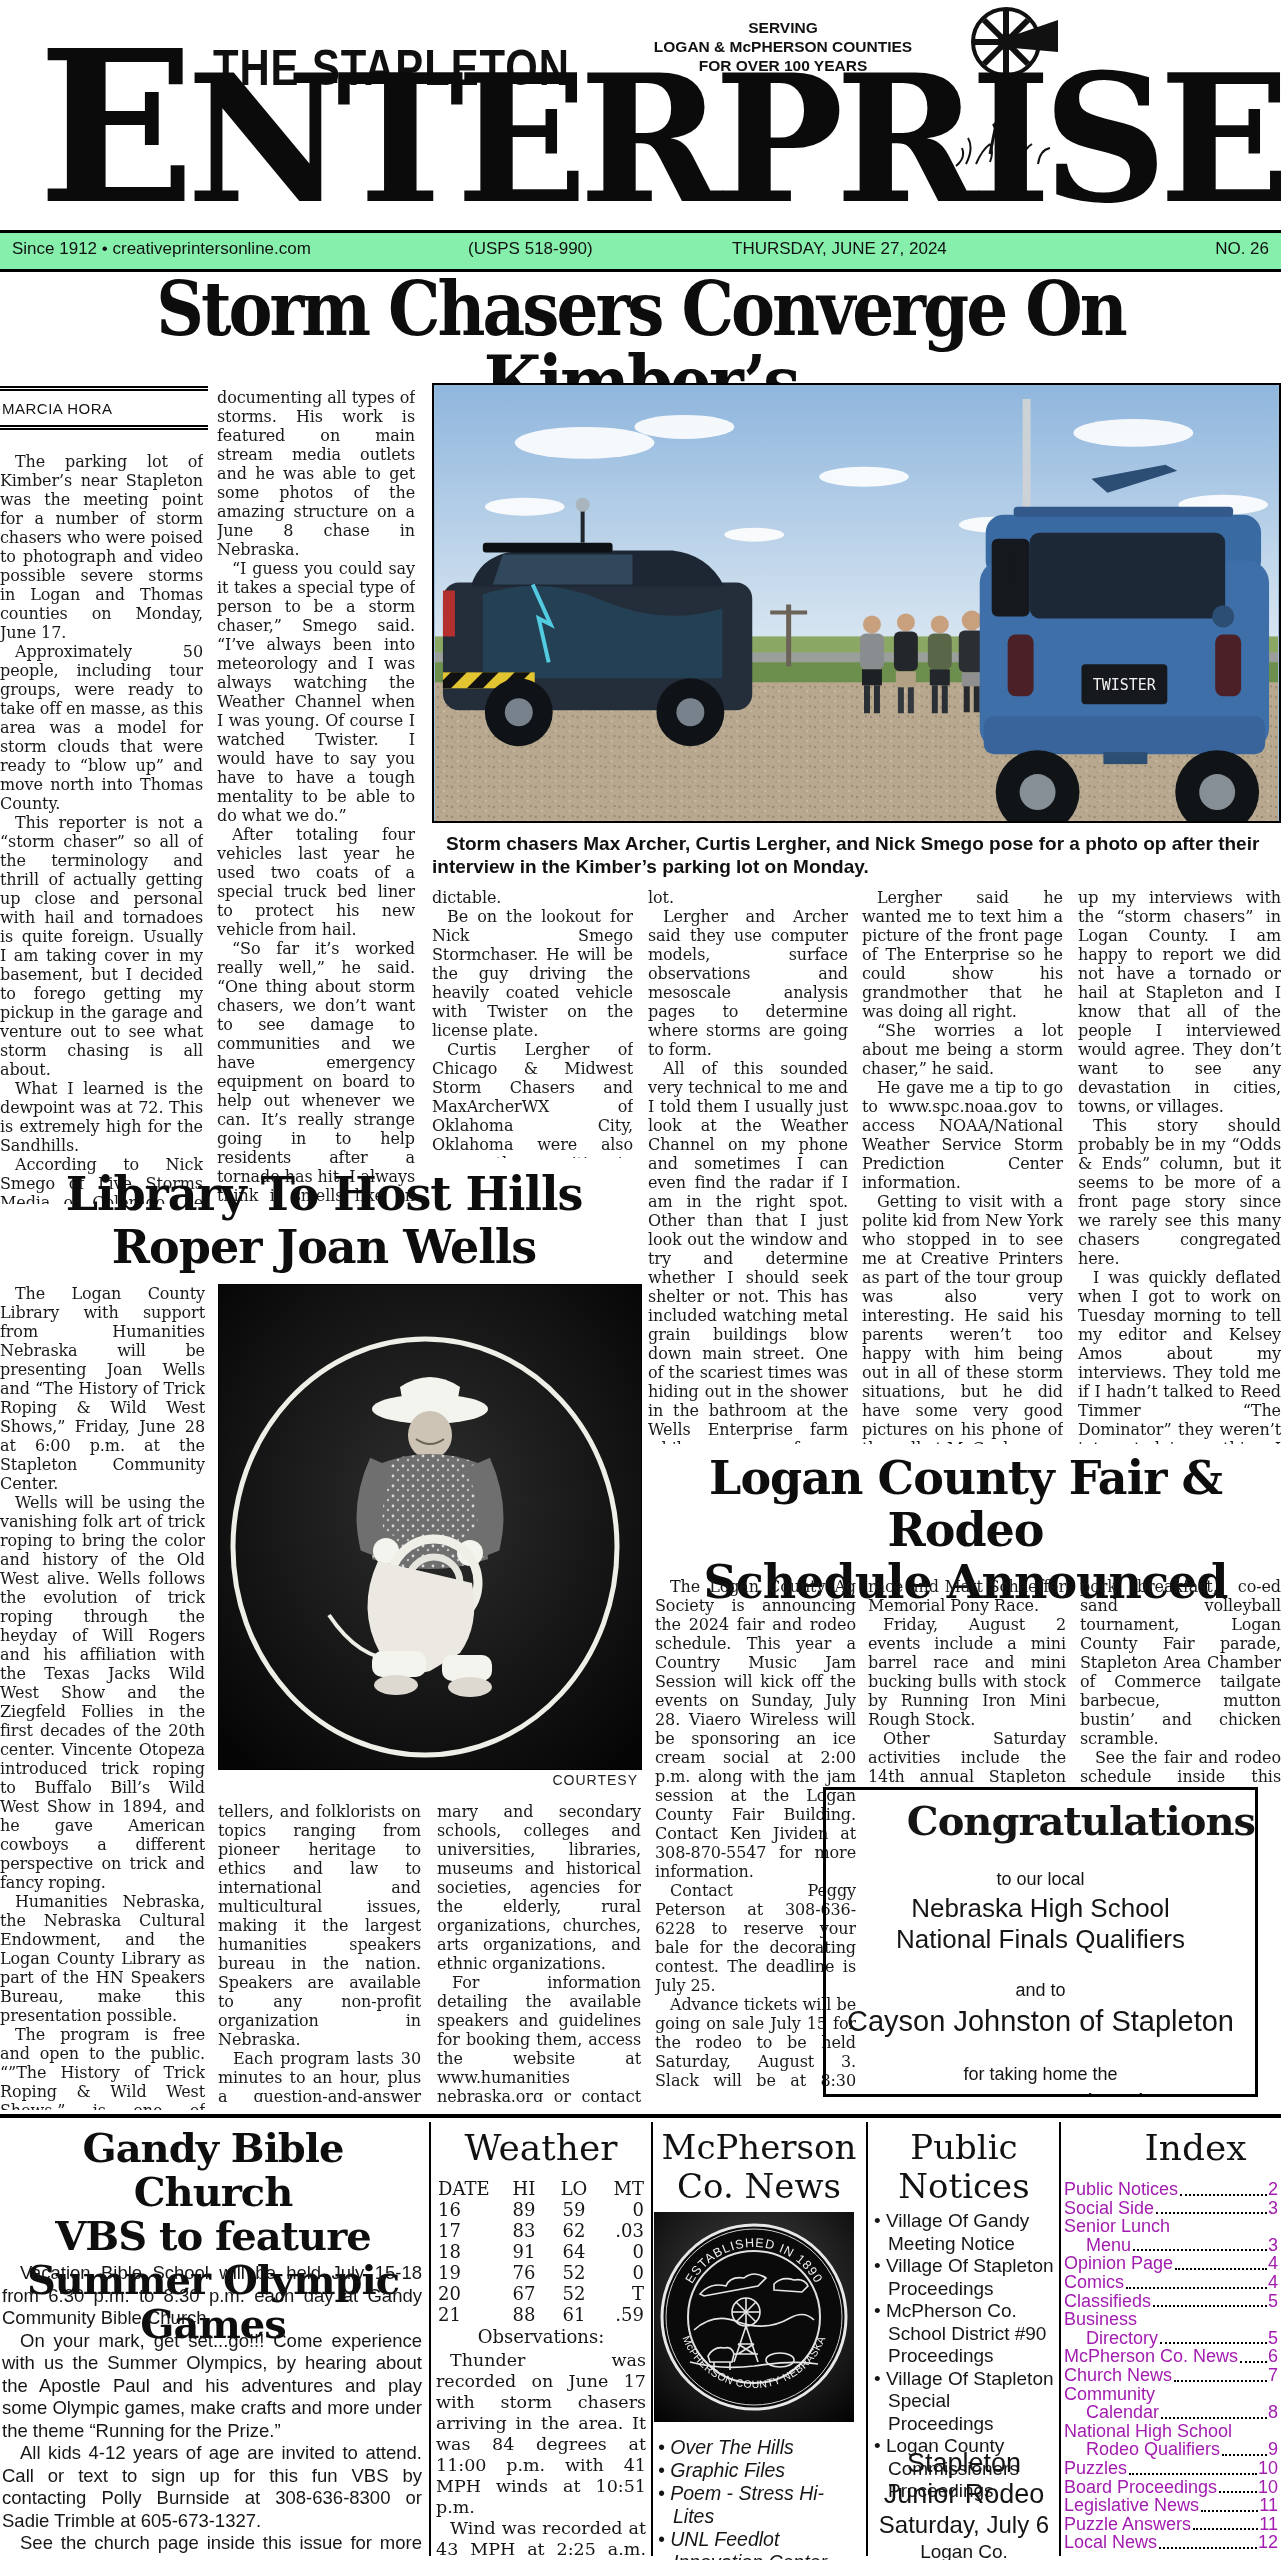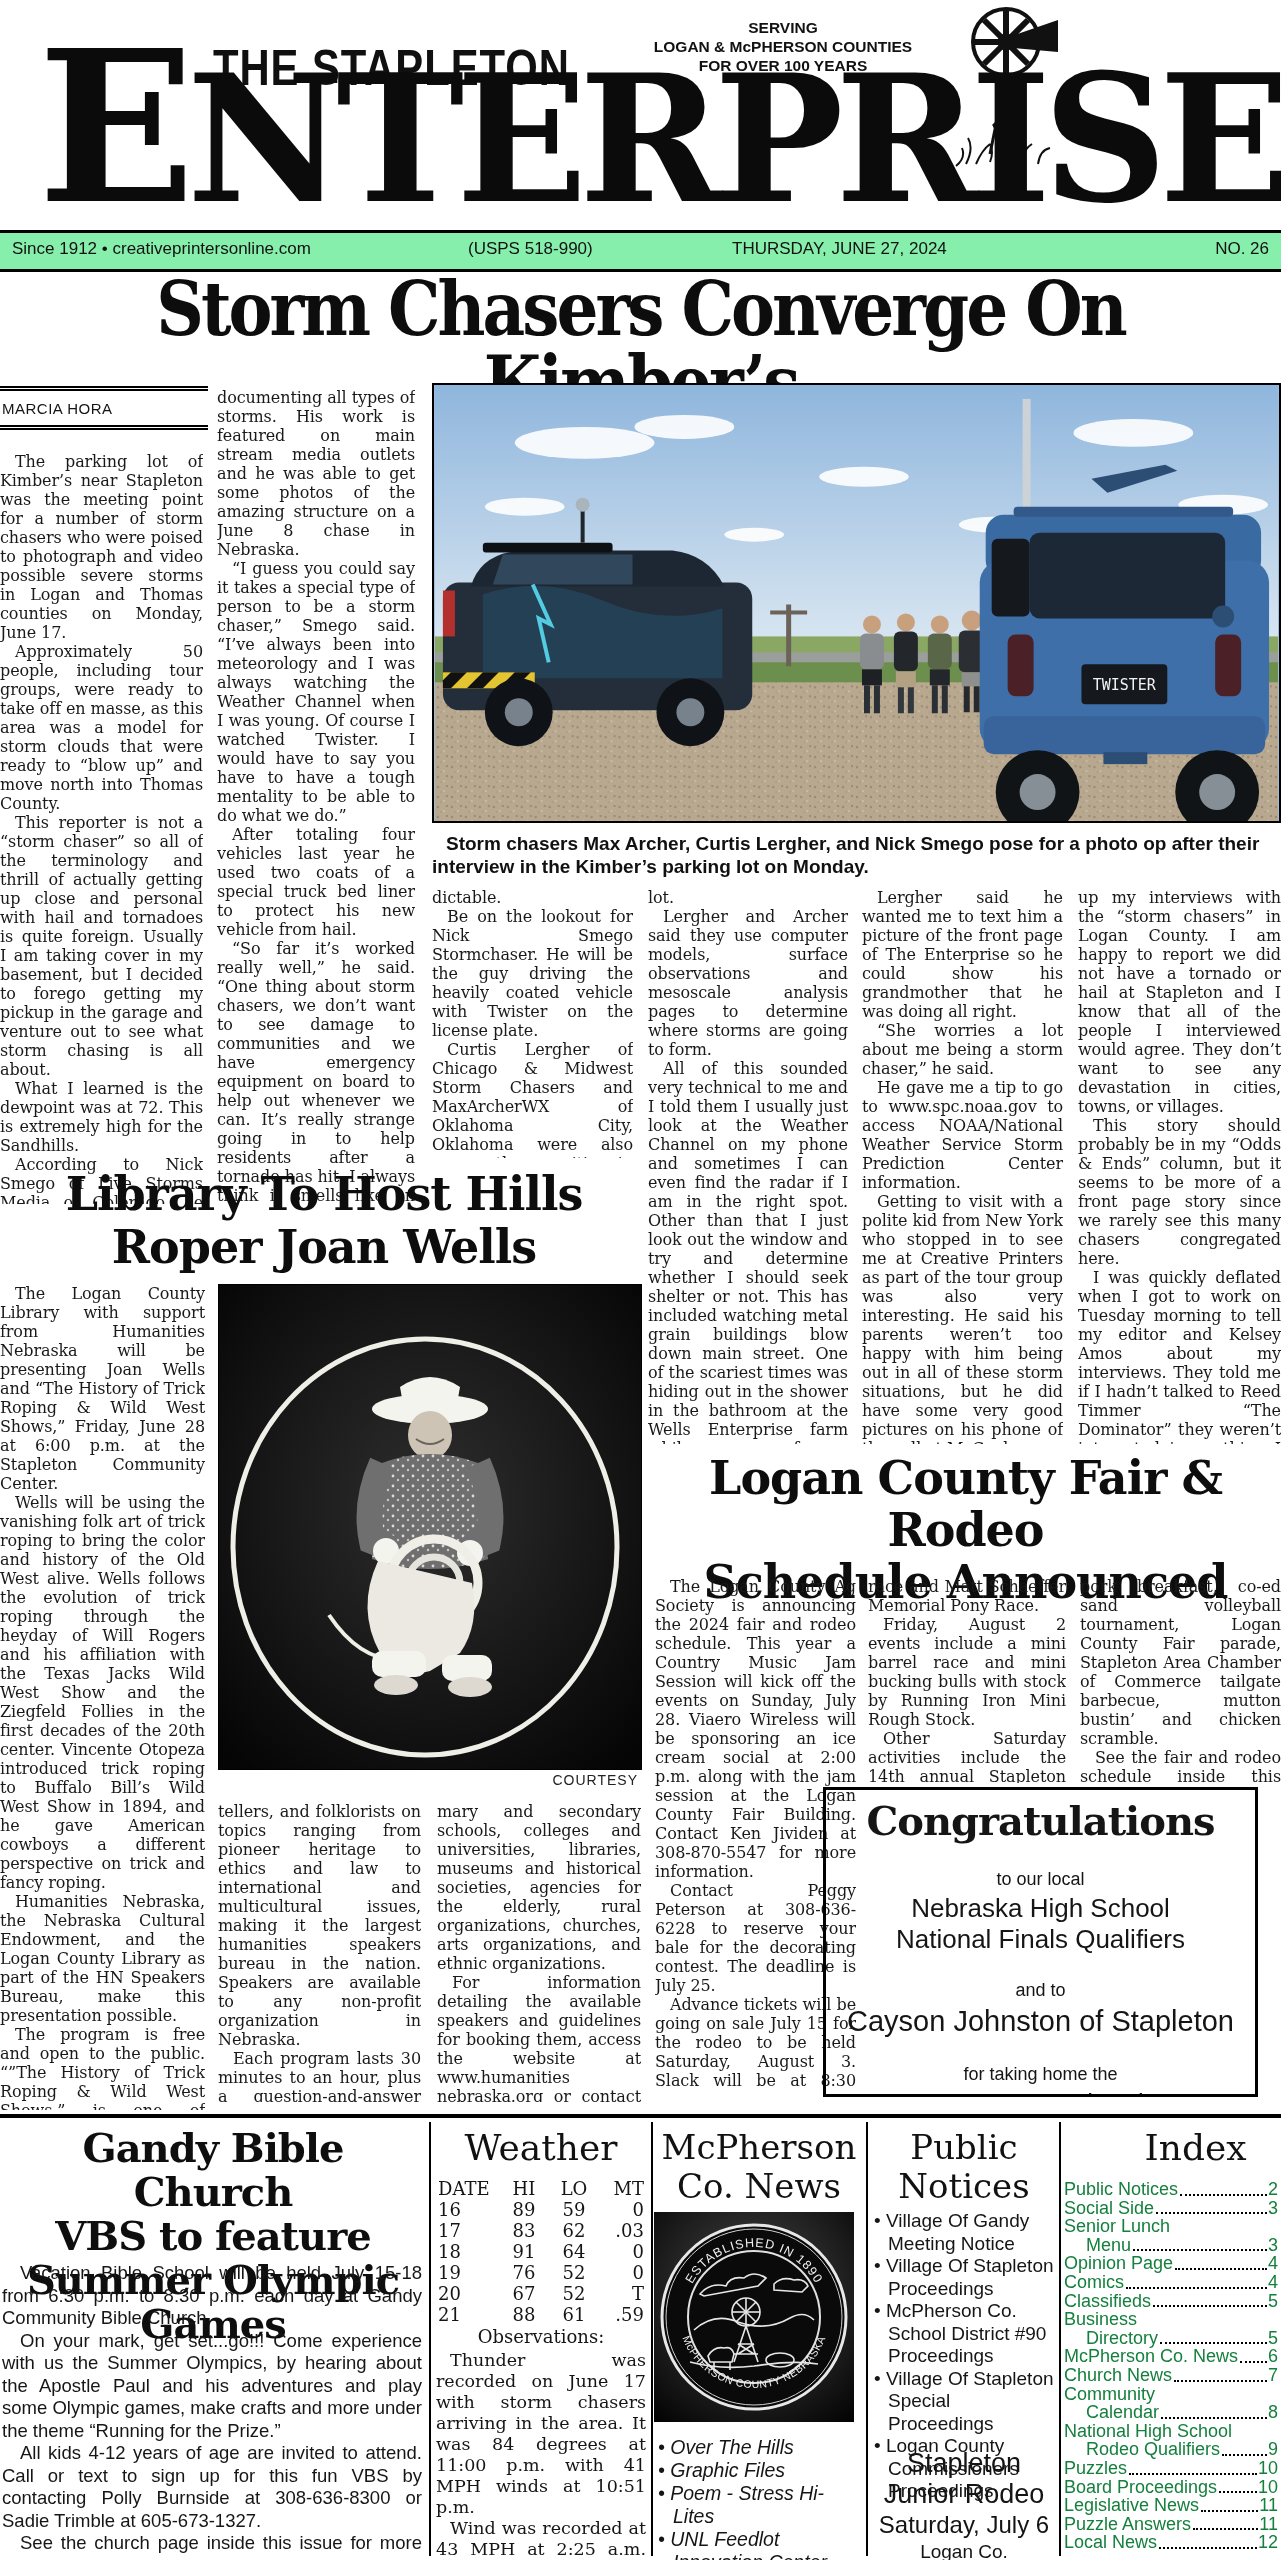--- a/index.html
+++ b/index.html
@@ -32,21 +32,21 @@
   .byline{left:0;top:386px;width:206px;padding:10px 0 9px 2px;border-top:5px double #000;
           border-bottom:5px double #000;font:15px/15px "Liberation Sans",sans-serif;letter-spacing:.5px;}
   .photo-frame{border:2px solid #000;box-sizing:border-box;background:#9cbede;}
   .caption{left:432px;top:832px;width:847px;font:bold 19px/23px "Liberation Sans",sans-serif;color:#111;}
   .caption p{margin:0;text-indent:14px;}
   .courtesy{left:218px;top:1772px;width:420px;text-align:right;
             font:14px "Liberation Sans",sans-serif;letter-spacing:1px;color:#222;}
   
   .congrats{left:823px;top:1787px;width:435px;height:310px;border:3px solid #000;box-sizing:border-box;
             text-align:center;padding-top:8px;overflow:hidden;}
-  .cg-t{font:bold 40px/46px "DejaVu Serif",serif;letter-spacing:-1px;}
+  .cg-t{font:bold 40px/46px "DejaVu Serif",serif;letter-spacing:-1px;text-align:right;}
   .cg-l{font-family:"Liberation Sans",sans-serif;color:#151515;}
   .l-sm{font-size:18px;line-height:27px;margin-top:22px;}
   .l-md{font-size:26px;line-height:31px;}
   .l-lg{font-size:29px;line-height:35px;}
   .cg-n{font:italic 17px/20px "Liberation Sans",sans-serif;}
   
   .hrule{left:0;top:2114px;width:1281px;height:4px;background:#000;}
   .vrule{width:2px;background:#000;top:2122px;height:434px;}
   .sec-title{font:400 36px/40px "DejaVu Serif",serif;text-align:center;color:#111;letter-spacing:0;}
   .gandy-h{font:bold 40px/44px "DejaVu Serif",serif;text-align:center;letter-spacing:-1px;color:#0e0e0e;}
@@ -58,21 +58,21 @@
   .wx-obs p{margin:0;text-indent:14px;text-align:justify;}
   .mcp-bullets,.pn-bullets{margin:0;padding:0;list-style:none;}
   .mcp-bullets li{font:italic 19.5px/23px "Liberation Sans",sans-serif;padding-left:15px;text-indent:-15px;}
   .mcp-bullets li::before{content:"• ";}
   .pn-bullets li{font:19px/22.5px "Liberation Sans",sans-serif;padding-left:14px;text-indent:-14px;}
   .pn-bullets li::before{content:"• ";}
   .rodeo{text-align:center;font-family:"Liberation Sans",sans-serif;color:#141414;}
   .rodeo .r1{font-size:27px;line-height:31px;}
   .rodeo .r2{font-size:24px;line-height:30px;}
   .rodeo .r3{font-size:19px;line-height:24px;}
-  .idx{font:18px/18.6px "Liberation Sans",sans-serif;color:#15803d;}
+  .idx{font:18px/18.6px "Liberation Sans",sans-serif;color:#a21caf;}
   .idx-row{display:flex;align-items:flex-end;}
   .idx-row .dots{flex:1;border-bottom:2.5px dotted #000;margin:0 1px 3px 2px;}
   .idx-row.ind{padding-left:22px;}
   .seal-wrap{left:654px;top:2212px;width:200px;height:210px;background:#000;}
 </style>
 </head>
 <body>
 
 <div id="page">
 

